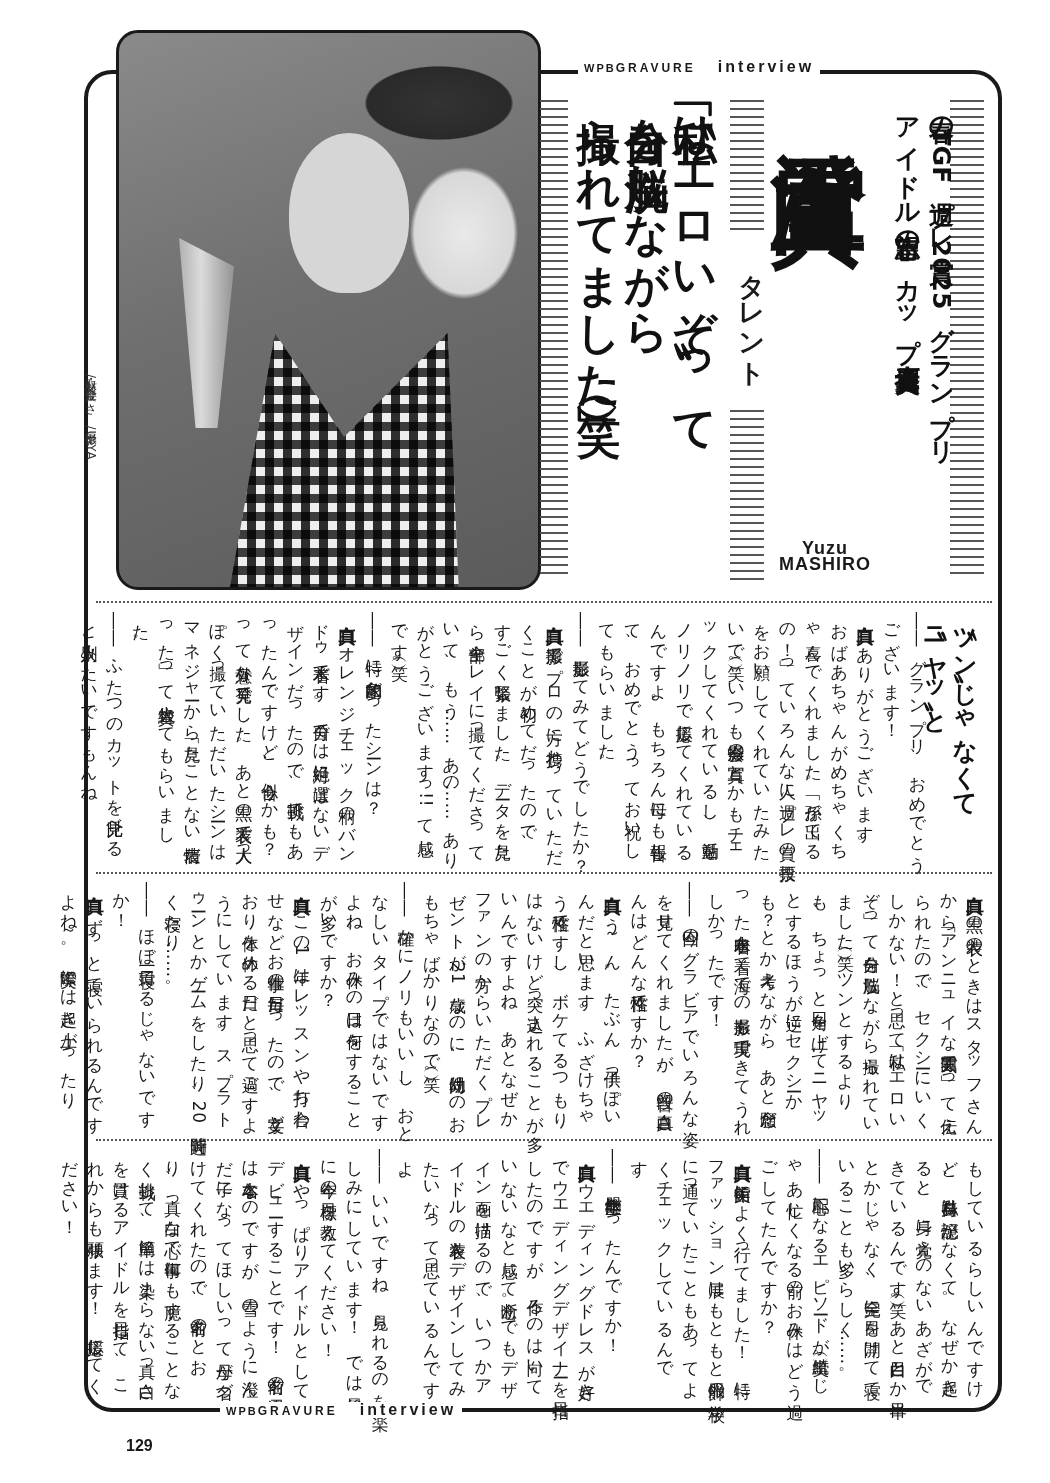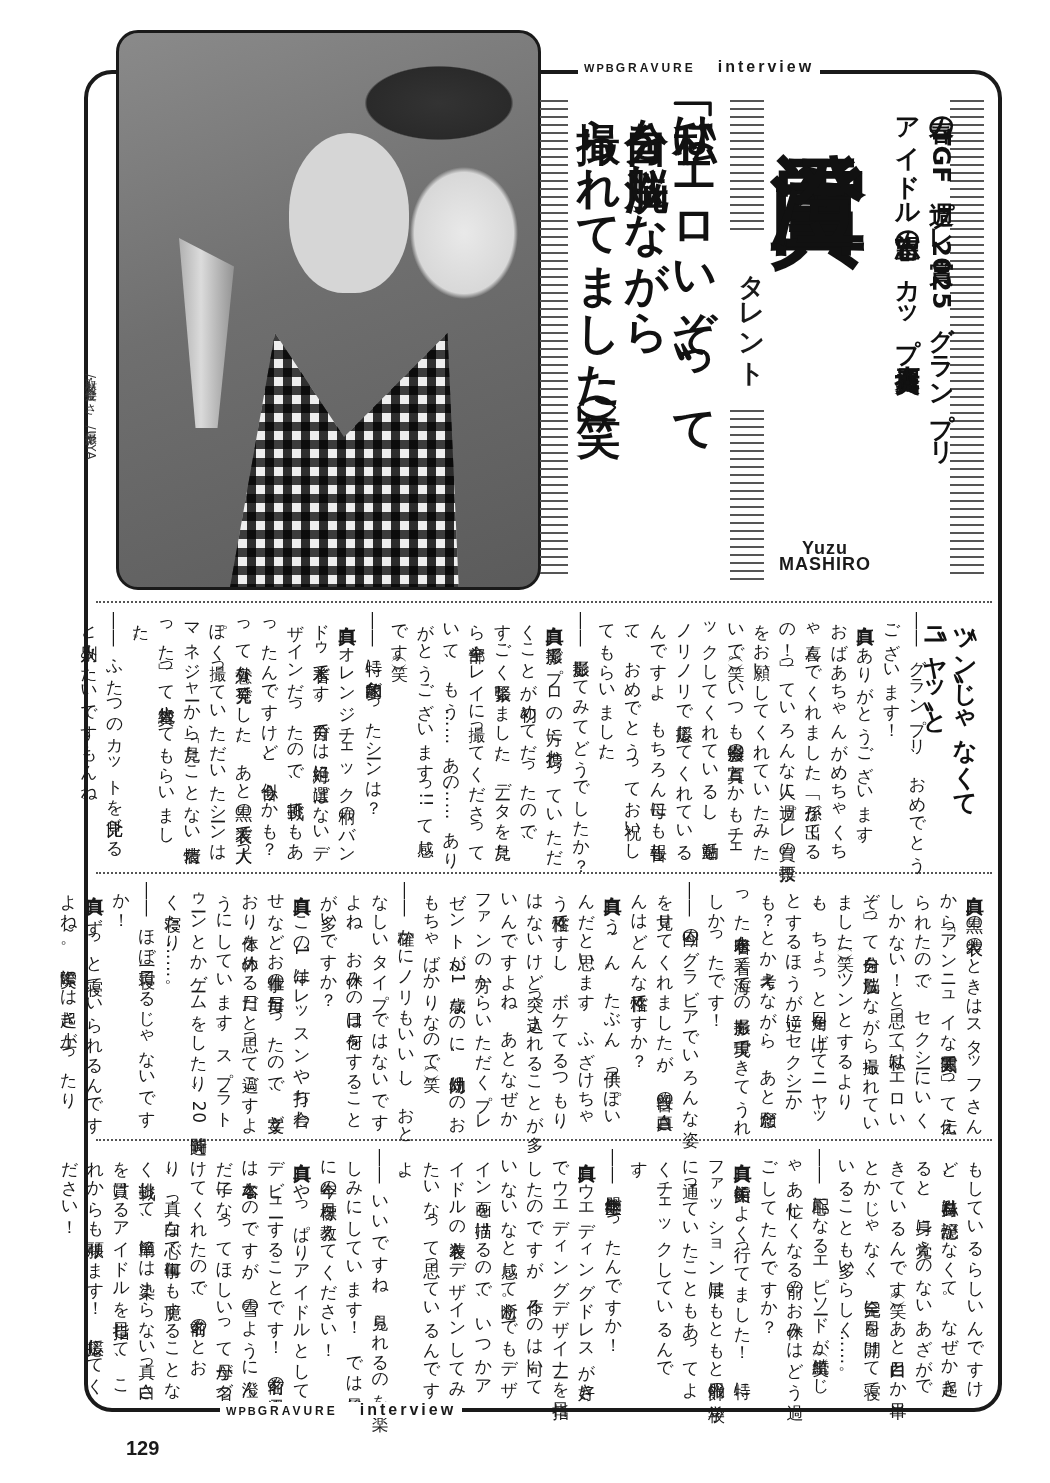--- a/index.html
+++ b/index.html
@@ -14,21 +14,21 @@
   .header-label {
     position: absolute; background: #fff; padding: 0 6px; white-space: nowrap;
     font-family: "Liberation Sans", sans-serif; color: #1a1a1a; line-height: 1;
   }
   .header-label .wpb { font-size: 11px; font-weight: 700; letter-spacing: 2px; margin-right: 0; }
   .header-label .grav { font-size: 12px; font-weight: 900; letter-spacing: 3px; }
   .header-label .intv { font-size: 16px; font-weight: 700; letter-spacing: 3px; margin-left: 22px; }
   .top-label { left: 578px; top: 59px; }
   .bottom-label { left: 220px; top: 1402px; }
   .page-num {
-    position: absolute; left: 126px; top: 1437px; font-size: 20px; font-weight: 700;
+    position: absolute; left: 126px; top: 1437px; font-size: 16px; font-weight: 700;
     font-family: "Liberation Sans", sans-serif;
   }
   .photo {
     position: absolute; left: 116px; top: 30px; width: 425px; height: 560px;
     border: 3px solid #1a1a1a; border-radius: 22px; box-sizing: border-box; overflow: hidden;
     background:
       radial-gradient(ellipse 90px 110px at 345px 200px, #e9e9e9 0%, #d8d8d8 55%, transparent 60%),
       radial-gradient(ellipse 120px 60px at 320px 70px, #333 0%, #2a2a2a 60%, transparent 62%),
       linear-gradient(160deg, #8a8a8a 0%, #6f6f6f 45%, #5b5b5b 100%);
   }

